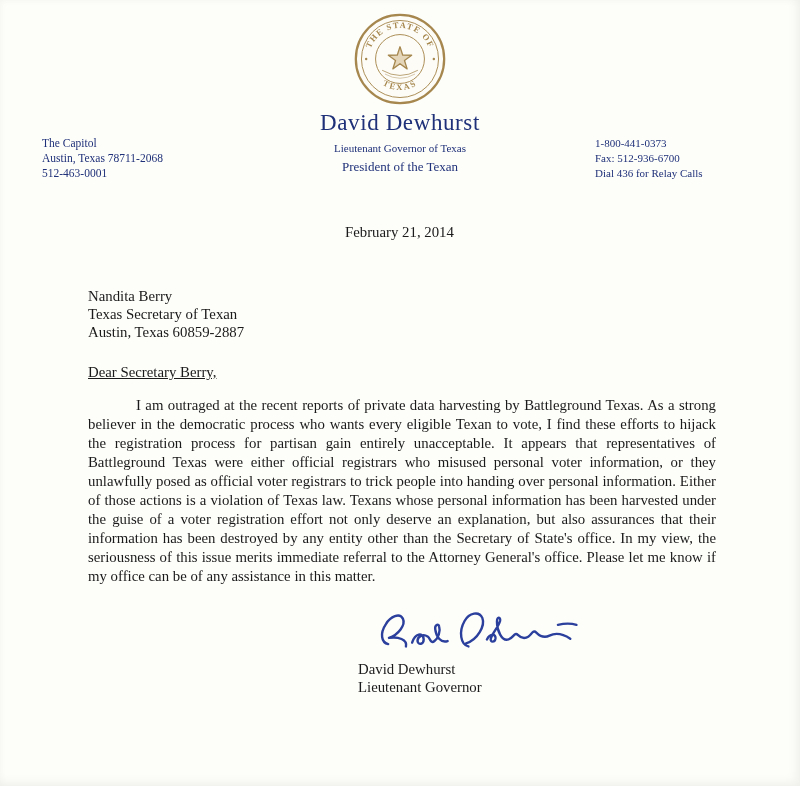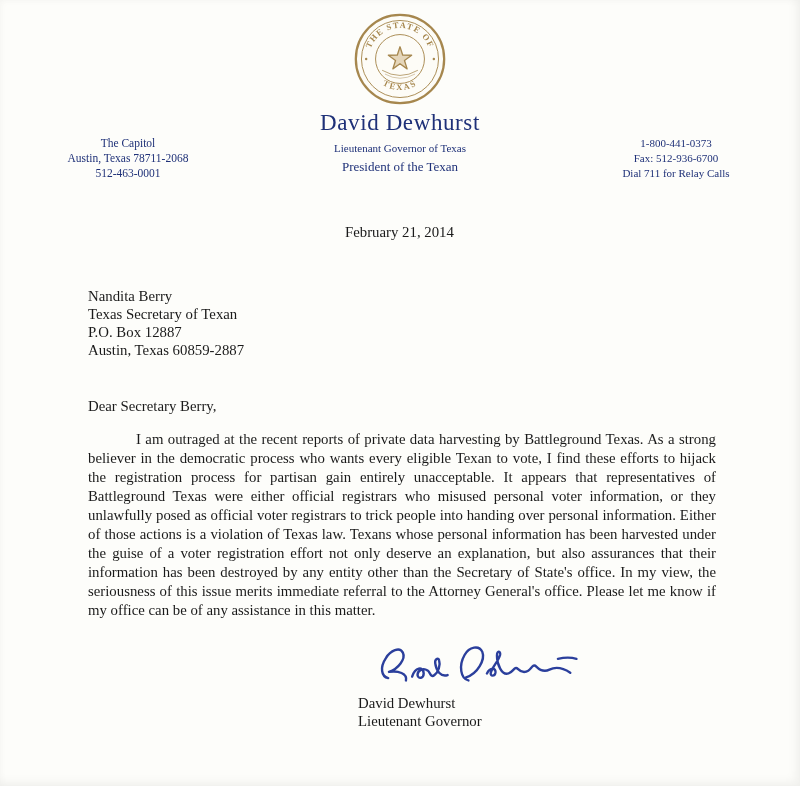--- a/index.html
+++ b/index.html
@@ -49,21 +49,20 @@
   .mast-title2 {
     font-size: 13px;
     line-height: 17px;
   }
   .contact {
     position: absolute;
     top: 136px;
     color: #1f3178;
     font-size: 11.5px;
     line-height: 15px;
-    text-align: center;
   }
   .contact-left  { left: 42px;  width: 172px; }
   .contact-right { right: 43px; width: 162px; font-size: 11px; }
 
   
   .letter {
     position: absolute;
     top: 215px;
     left: 88px;
     width: 628px;
@@ -73,22 +72,23 @@
   .date-line {
     padding-left: 257px;
     line-height: 18px;
     margin-top: 8px;
   }
   .recipient {
     margin-top: 46px;
     line-height: 18px;
   }
   .salutation {
-    margin-top: 38px;
+    margin-top: 22px;
     line-height: 18px;
+    text-decoration: underline;
   }
   .body-par {
     margin: 15px 0 0 0;
     text-align: justify;
     text-indent: 48px;
   }
   .closing {
     margin-top: 18px;
     margin-left: 270px;
     line-height: 19px;
@@ -137,30 +137,29 @@
 
   <div class="contact contact-left">
     <div>The Capitol</div>
     <div>Austin, Texas 78711-2068</div>
     <div>512-463-0001</div>
   </div>
 
   <div class="contact contact-right">
     <div>1-800-441-0373</div>
     <div>Fax: 512-936-6700</div>
-    <div>Dial 711 for Relay Calls</div>
+    <div>Dial 436 for Relay Calls</div>
   </div>
 
   <div class="letter">
     <div class="date-line">February 21, 2014</div>
 
     <div class="recipient">
       <div>Nandita Berry</div>
       <div>Texas Secretary of Texan</div>
-      <div>P.O. Box 12887</div>
       <div>Austin, Texas 60859-2887</div>
     </div>
 
     <div class="salutation">Dear Secretary Berry,</div>
 
     <p class="body-par">I am outraged at the recent reports of private data harvesting by Battleground Texas. As a strong believer in the democratic process who wants every eligible Texan to vote, I find these efforts to hijack the registration process for partisan gain entirely unacceptable. It appears that representatives of Battleground Texas were either official registrars who misused personal voter information, or they unlawfully posed as official voter registrars to trick people into handing over personal information. Either of those actions is a violation of Texas law. Texans whose personal information has been harvested under the guise of a voter registration effort not only deserve an explanation, but also assurances that their information has been destroyed by any entity other than the Secretary of State's office. In my view, the seriousness of this issue merits immediate referral to the Attorney General's office. Please let me know if my office can be of any assistance in this matter.</p>
 
     <div class="closing">
 
       <svg class="signature-svg" viewBox="0 0 270 70" xmlns="http://www.w3.org/2000/svg" aria-hidden="true">

